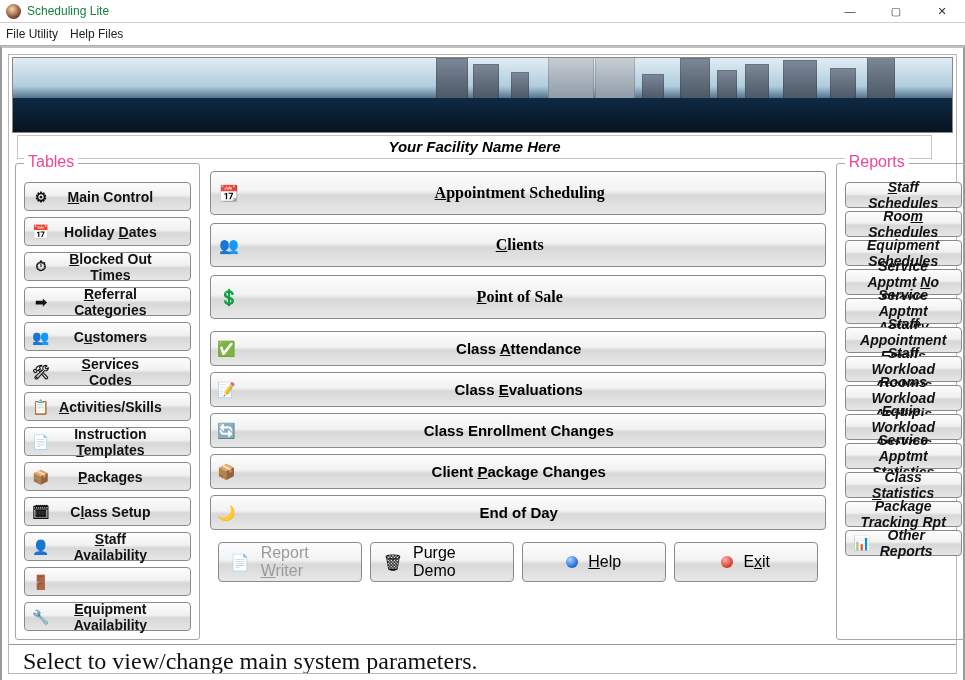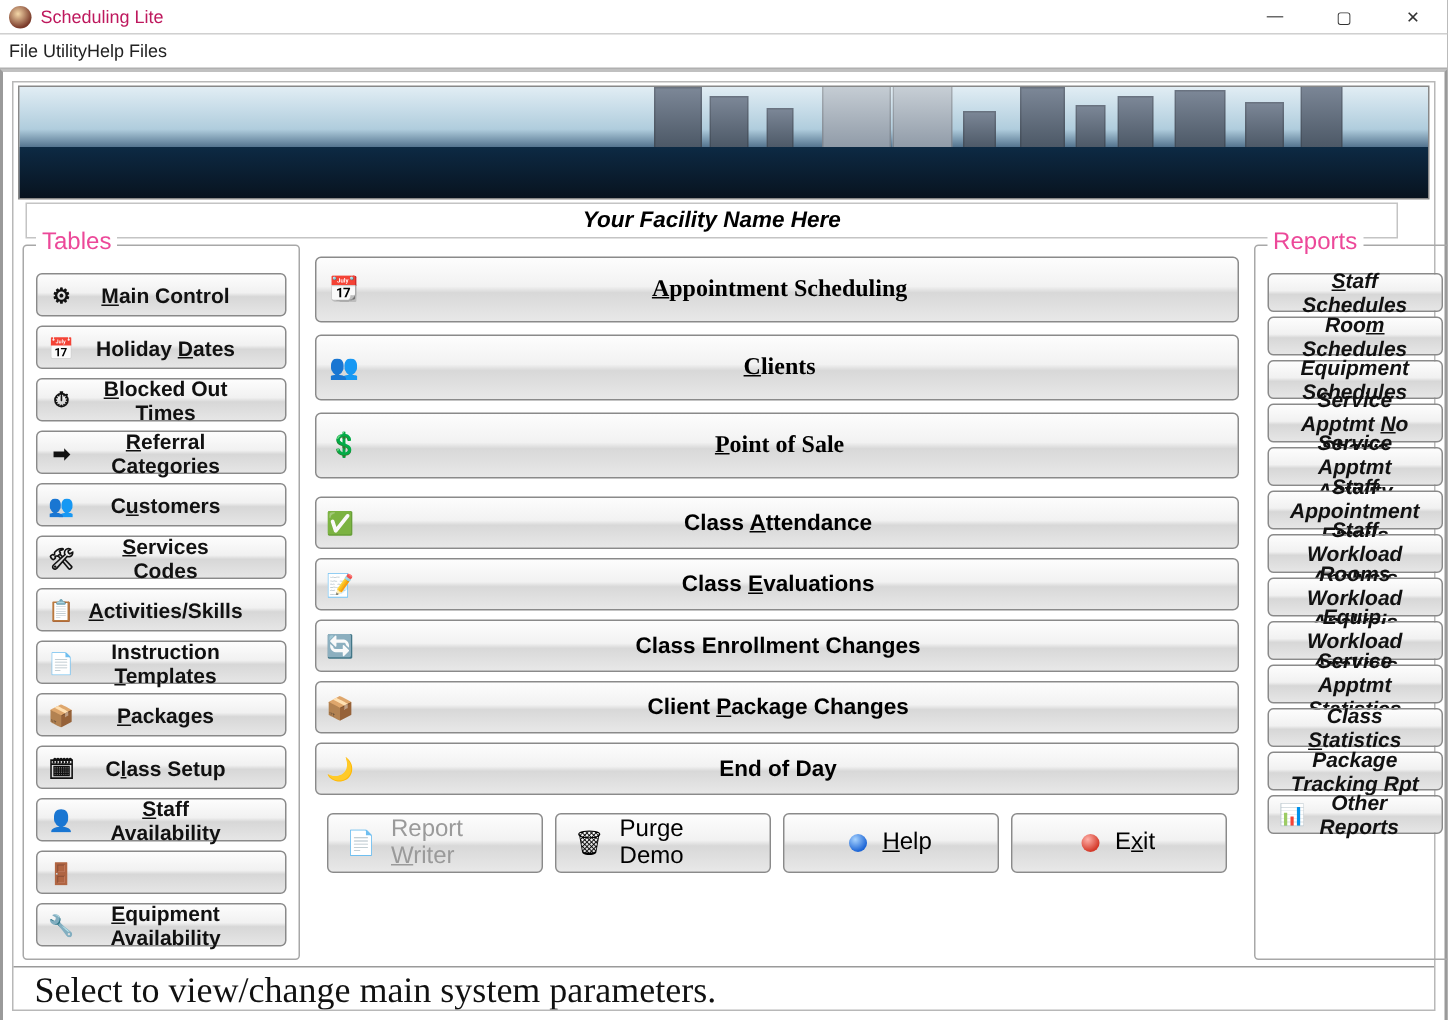--- a/index.html
+++ b/index.html
@@ -20,36 +20,37 @@
     display: flex;
     align-items: center;
     padding-left: 6px;
   }
   .title-bar .app-icon {
     width: 15px; height: 15px;
     border-radius: 50%;
     background: radial-gradient(circle at 40% 35%, #f4d7a8, #7a3a2a 70%);
     margin-right: 6px;
   }
-  .title-bar .title-text { flex: 0 0 auto; font-size: 12px; color: #be185d; }
+  .title-bar .title-text { flex: 0 0 auto; font-size: 12px; color: #15803d; }
   .title-bar .spacer { flex: 1; }
   .title-bar .win-btn {
     width: 46px; height: 22px;
     display: flex; align-items: center; justify-content: center;
     font-family: "Segoe UI Symbol", sans-serif;
     font-size: 11px; color: #333;
   }
 
   
   .menu-bar {
     height: 22px;
     background: #fff;
     display: flex;
     align-items: center;
     padding-left: 6px;
+    gap: 12px;
     font-size: 12px;
     color: #222;
     border-bottom: 1px solid #b0b0b0;
   }
   .menu-bar span { cursor: default; }
 
   
   .app-frame {
     position: relative;
     box-sizing: border-box;

